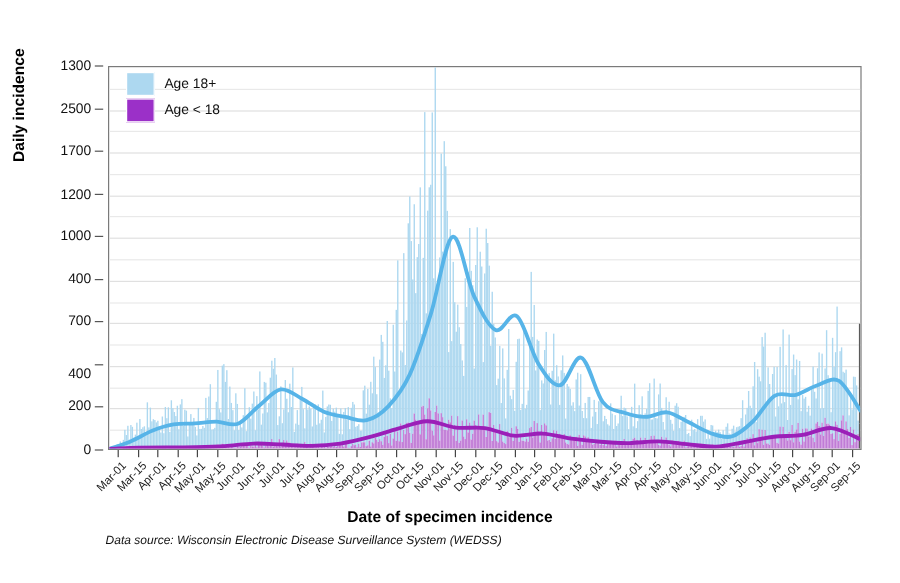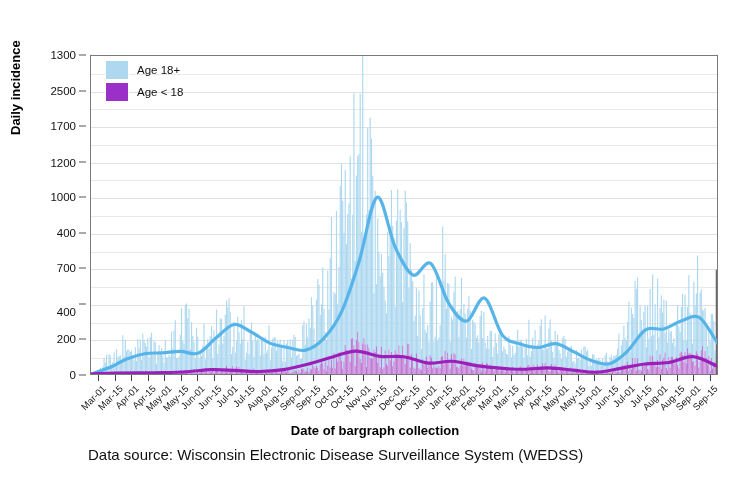--- a/index.html
+++ b/index.html
@@ -39,22 +39,22 @@
   #x-axis-title{position:absolute;left:0;top:423px;width:750px;text-align:center;
     font-size:13px;font-weight:bold;color:#000;}
 
   
   #legend{position:absolute;left:105px;top:60px;z-index:5;}
   .legend-row{display:flex;align-items:center;height:20px;margin-bottom:2px;}
   .legend-swatch{width:22px;height:18px;margin-right:8px;border:1px solid #fff;}
   .legend-label{font-size:11.5px;color:#111;}
 
   
-  #footer{position:absolute;left:88px;top:444px;font-size:15px;
-    color:#111;line-height:1.42;}
+  #footer{position:absolute;left:88px;top:444px;font-size:10px;
+    font-style:italic;color:#111;line-height:1.42;}
 </style>
 </head>
 <body>
 
 <div id="figure">
 
 
   <div id="y-axis-title">Daily incidence</div>
   <div id="y-axis">
       <div class="ytick-label" style="top: 320px;">0</div>
@@ -1189,18 +1189,18 @@
       <div class="xtick-label" style="left: 511.632px; width: 44px;">Jul-15</div>
       <div class="xtick-mark" style="left: 570.2px;"></div>
       <div class="xtick-label" style="left: 528.158px; width: 44px;">Aug-01</div>
       <div class="xtick-mark" style="left: 586.7px;"></div>
       <div class="xtick-label" style="left: 544.684px; width: 44px;">Aug-15</div>
       <div class="xtick-mark" style="left: 603.2px;"></div>
       <div class="xtick-label" style="left: 561.211px; width: 44px;">Sep-01</div>
       <div class="xtick-mark" style="left: 619.7px;"></div>
       <div class="xtick-label" style="left: 577.737px; width: 44px;">Sep-15</div>
     </div>
-  <div id="x-axis-title">Date of bargraph collection</div>
+  <div id="x-axis-title">Date of specimen incidence</div>
 
   <div id="footer">
     <div>Data source: Wisconsin Electronic Disease Surveillance System (WEDSS)</div>
   </div>
 </div>
 
 </body></html>

